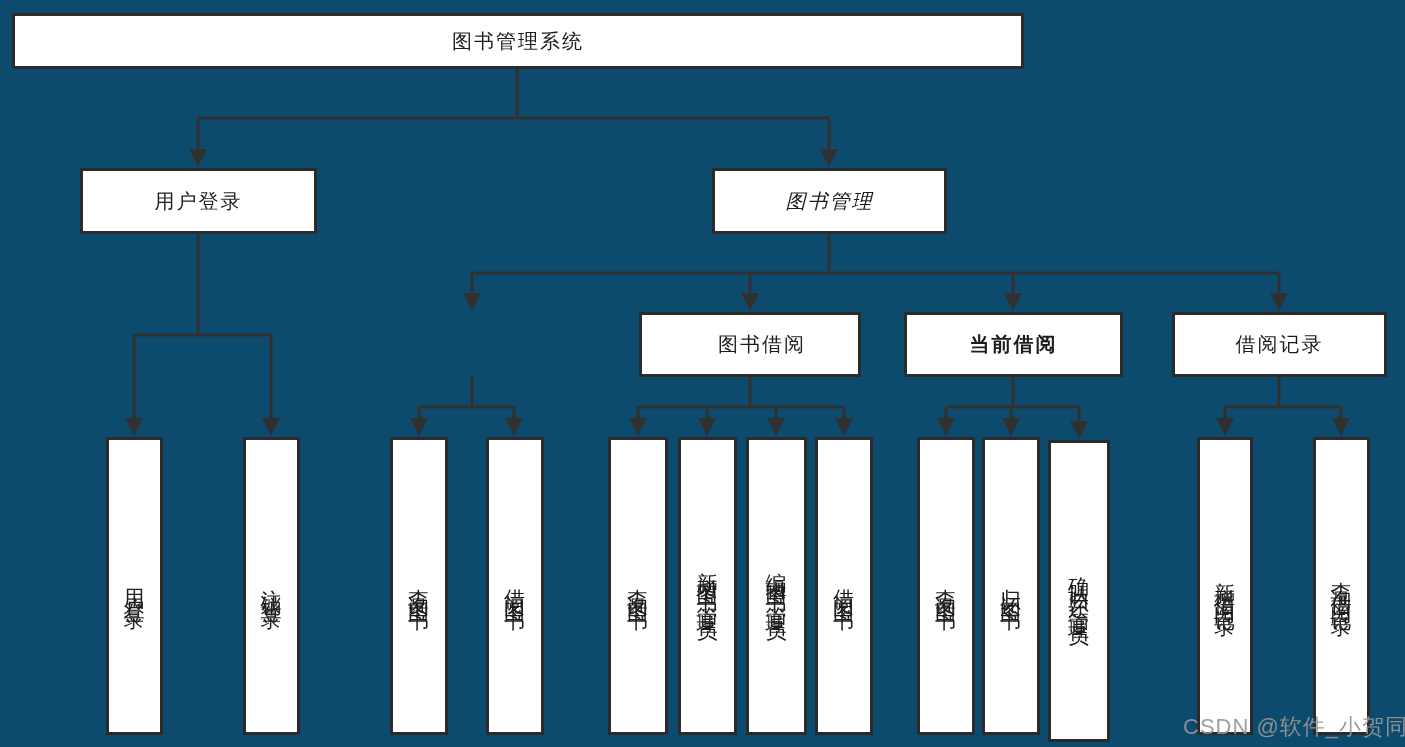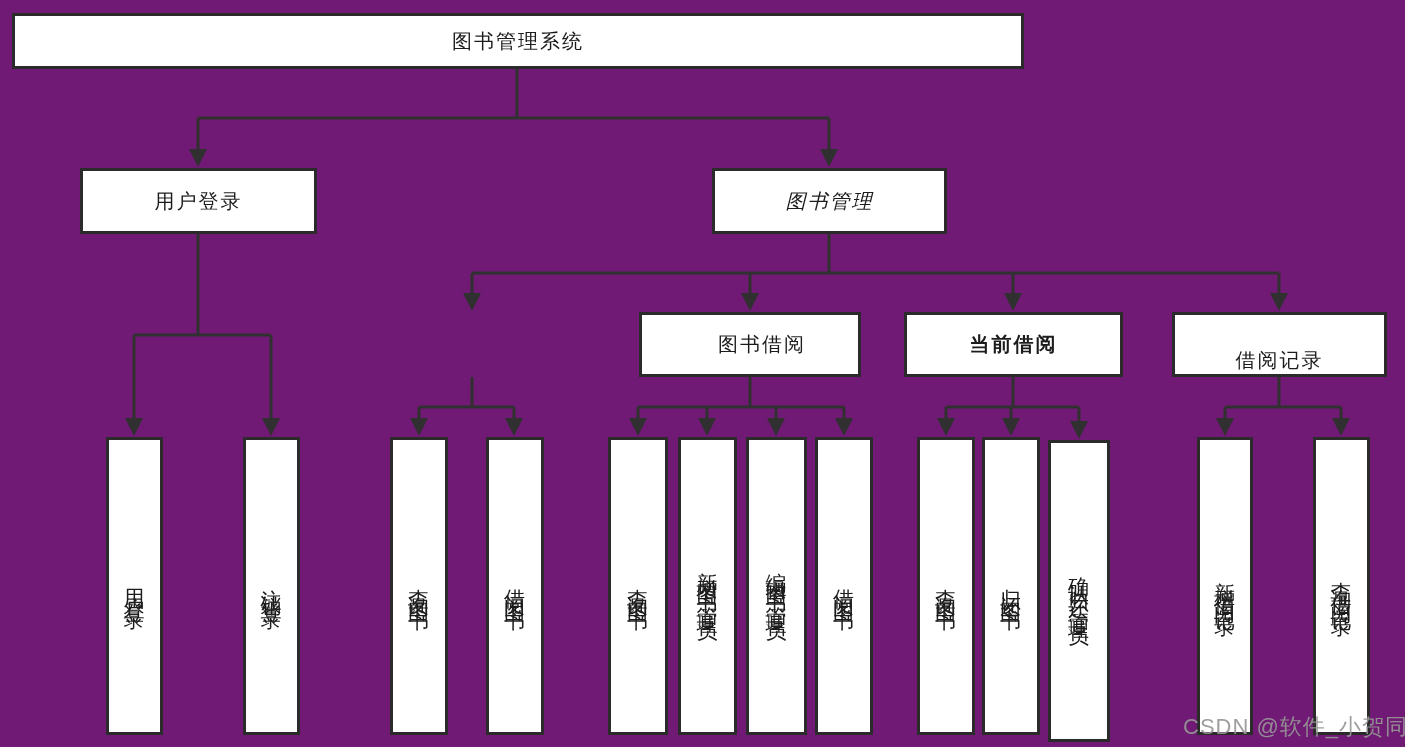--- a/index.html
+++ b/index.html
@@ -1,21 +1,21 @@
 <!DOCTYPE html>
 <html><head>
 <meta charset="utf-8">
 <style>
   html, body { margin: 0; padding: 0; background: #ffffff; }
   body { font-family: "Liberation Sans", sans-serif; }
   #canvas {
     position: relative;
     width: 1405px;
     height: 747px;
-    background: #701a75;
+    background: #0c4a6e;
     overflow: hidden;
   }
   svg.connectors {
     position: absolute;
     left: 0; top: 0;
     width: 1405px; height: 747px;
     pointer-events: none;
   }
   .box {
     position: absolute;
@@ -38,21 +38,21 @@
     font-size: 21px;
     letter-spacing: 7px;
     white-space: nowrap;
   }
   .root  { left: 12px;   top: 13px;  width: 1012px; height: 56px; }
   .l2a   { left: 80px;   top: 168px; width: 237px;  height: 66px; }
   .l2b   { left: 712px;  top: 168px; width: 235px;  height: 66px; font-style: italic; }
   .l3a   { left: 366px;  top: 312px; width: 212px;  height: 65px; }
   .l3b   { left: 639px;  top: 312px; width: 222px;  height: 65px; padding-left: 24px; }
   .l3c   { left: 904px;  top: 312px; width: 219px;  height: 65px; font-weight: bold; }
-  .l3d   { left: 1172px; top: 312px; width: 215px;  height: 65px; align-items: flex-end; }
+  .l3d   { left: 1172px; top: 312px; width: 215px;  height: 65px; }
   .leaf  { top: 437px; height: 298px; }
   .lfA1 { left: 106px;  width: 57px; }
   .lfA2 { left: 243px;  width: 57px; }
   .lfB1 { left: 390px;  width: 58px; }
   .lfB2 { left: 486px;  width: 58px; }
   .lfC1 { left: 608px;  width: 60px; }
   .lfC2 { left: 678px;  width: 59px; }
   .lfC3 { left: 746px;  width: 61px; }
   .lfC4 { left: 815px;  width: 58px; }
   .lfD1 { left: 917px;  width: 58px; }

